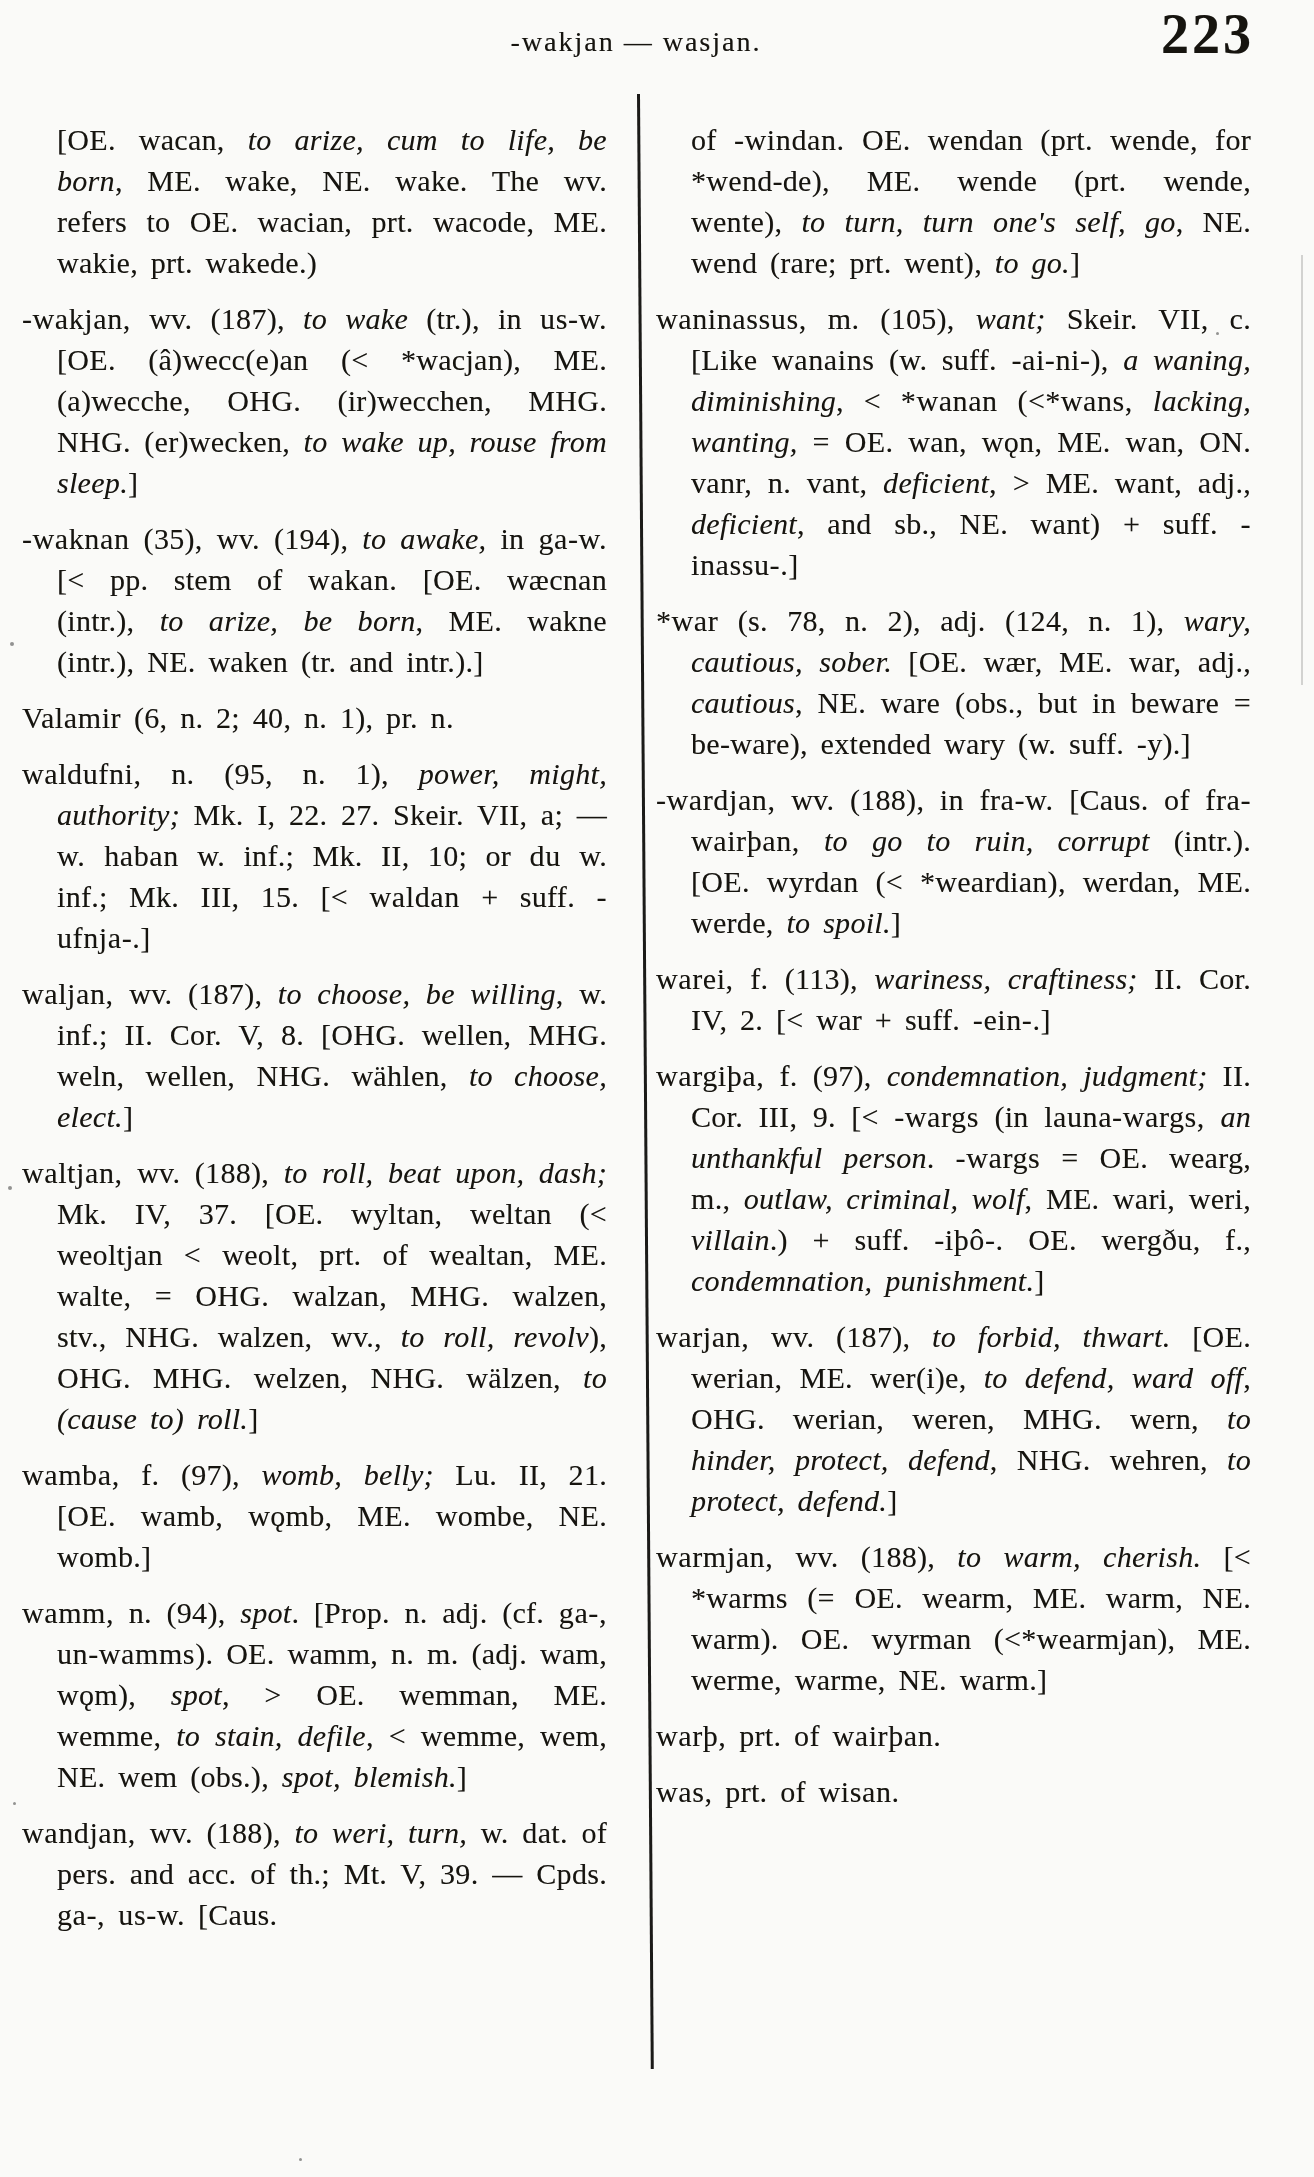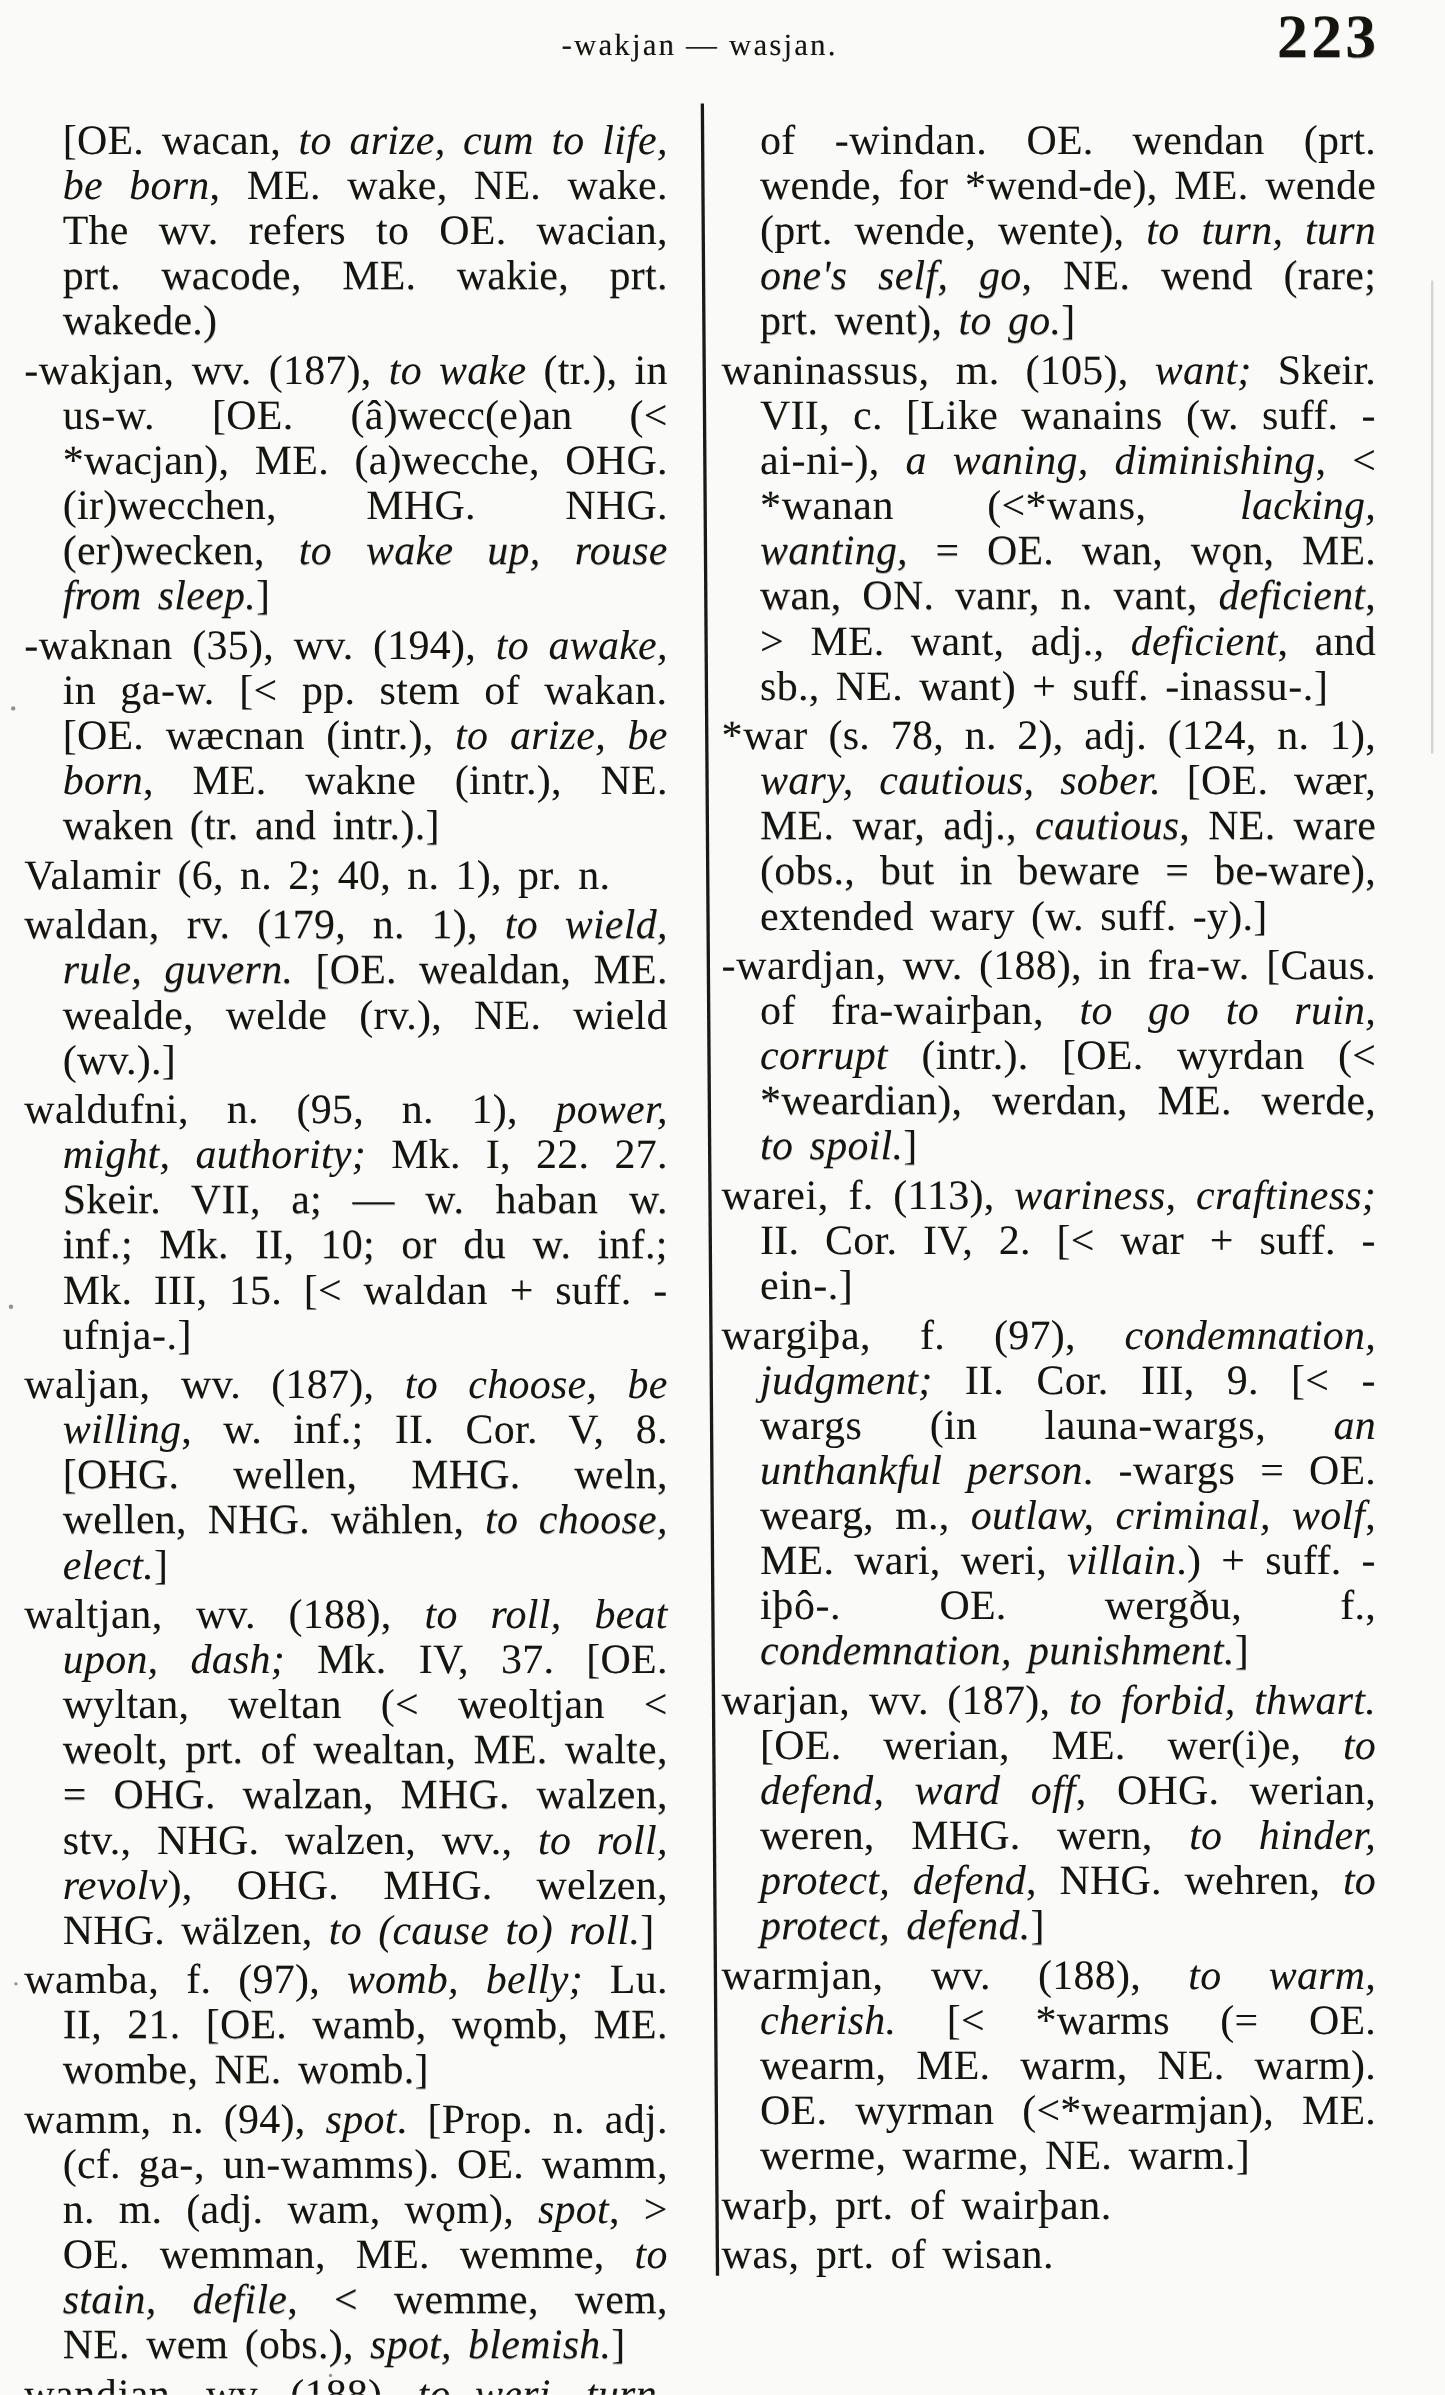--- a/index.html
+++ b/index.html
@@ -19,23 +19,23 @@
   }
   .page-number {
     position:absolute; top:6px; right:60px;
     font-size:56px; font-weight:bold; letter-spacing:3px; line-height:1;
     text-shadow:0.3px 0.3px 0 rgba(0,0,0,0.3);
   }
   .col { position:absolute; top:104px; }
   .col-left  { left:22px;  width:585px; }
   .col-right { left:656px; width:595px; }
   .para {
-    margin:4px 0 2px 0;
+    margin:15px 0 2px 0;
     text-align:justify;
-    font-size:38px; line-height:41px;
+    font-size:30px; line-height:41px;
     word-spacing:5px; letter-spacing:0.3px;
     text-shadow:0.25px 0.25px 0 rgba(0,0,0,0.3);
   }
   .entry { padding-left:35px; text-indent:-35px; }
   .cont  { padding-left:35px; }
   .b { font-weight:normal; letter-spacing:0.6px; }
   .i { font-style:italic; }
   .divider {
     position:absolute; left:637px; top:94px;
     width:3px; height:1975px; background:#1b1a18;
@@ -57,21 +57,20 @@
 
   <div class="running-title">-wakjan — wasjan.</div>
 
   <div class="page-number">223</div>
 
   <div class="col col-left">
       <p class="para cont"><span class="r">[OE. wacan, </span><span class="i">to arize, cum to life, be born</span><span class="r">, ME. wake, NE. wake. The wv. refers to OE. wacian, prt. wacode, ME. wakie, prt. wakede.)</span></p>
       <p class="para entry"><span class="b">-wakjan,</span><span class="r"> wv. (187), </span><span class="i">to wake</span><span class="r"> (tr.), in </span><span class="b">us-w.</span><span class="r"> [OE. (â)wecc(e)an (&lt; *wacjan), ME. (a)wecche, OHG. (ir)wecchen, MHG. NHG. (er)wecken, </span><span class="i">to wake up, rouse from sleep.</span><span class="r">]</span></p>
       <p class="para entry"><span class="b">-waknan</span><span class="r"> (35), wv. (194), </span><span class="i">to awake,</span><span class="r"> in </span><span class="b">ga-w.</span><span class="r"> [&lt; pp. stem of </span><span class="b">wakan.</span><span class="r"> [OE. wæcnan (intr.), </span><span class="i">to arize, be born</span><span class="r">, ME. wakne (intr.), NE. waken (tr. and intr.).]</span></p>
       <p class="para entry"><span class="b">Valamir</span><span class="r"> (6, n. 2; 40, n. 1), pr. n.</span></p>
-      <p class="para entry"><span class="b">waldan,</span><span class="r"> rv. (179, n. 1), </span><span class="i">to wield, rule, guvern.</span><span class="r"> [OE. wealdan, ME. wealde, welde (rv.), NE. wield (wv.).]</span></p>
       <p class="para entry"><span class="b">waldufni,</span><span class="r"> n. (95, n. 1), </span><span class="i">power, might, authority;</span><span class="r"> Mk. I, 22. 27. Skeir. VII, a; — </span><span class="b">w. haban</span><span class="r"> w. inf.; Mk. II, 10; or </span><span class="b">du</span><span class="r"> w. inf.; Mk. III, 15. [&lt; </span><span class="b">waldan</span><span class="r"> + suff. </span><span class="b">-ufnja-.</span><span class="r">]</span></p>
       <p class="para entry"><span class="b">waljan,</span><span class="r"> wv. (187), </span><span class="i">to choose, be willing</span><span class="r">, w. inf.; II. Cor. V, 8. [OHG. wellen, MHG. weln, wellen, NHG. wählen, </span><span class="i">to choose, elect.</span><span class="r">]</span></p>
       <p class="para entry"><span class="b">waltjan,</span><span class="r"> wv. (188), </span><span class="i">to roll, beat upon, dash;</span><span class="r"> Mk. IV, 37. [OE. wyltan, weltan (&lt; weoltjan &lt; weolt, prt. of wealtan, ME. walte, = OHG. walzan, MHG. walzen, stv., NHG. walzen, wv., </span><span class="i">to roll, revolv</span><span class="r">), OHG. MHG. welzen, NHG. wälzen, </span><span class="i">to (cause to) roll.</span><span class="r">]</span></p>
       <p class="para entry"><span class="b">wamba,</span><span class="r"> f. (97), </span><span class="i">womb, belly;</span><span class="r"> Lu. II, 21. [OE. wamb, wǫmb, ME. wombe, NE. womb.]</span></p>
       <p class="para entry"><span class="b">wamm,</span><span class="r"> n. (94), </span><span class="i">spot</span><span class="r">. [Prop. n. adj. (cf. </span><span class="b">ga-, un-wamms</span><span class="r">). OE. wamm, n. m. (adj. wam, wǫm), </span><span class="i">spot</span><span class="r">, &gt; OE. wemman, ME. wemme, </span><span class="i">to stain, defile</span><span class="r">, &lt; wemme, wem, NE. wem (obs.), </span><span class="i">spot, blemish.</span><span class="r">]</span></p>
       <p class="para entry"><span class="b">wandjan,</span><span class="r"> wv. (188), </span><span class="i">to weri, turn,</span><span class="r"> w. dat. of pers. and acc. of th.; Mt. V, 39. — Cpds. </span><span class="b">ga-, us-w.</span><span class="r"> [Caus.</span></p>
     </div>
 
   <div class="divider"></div>
 

